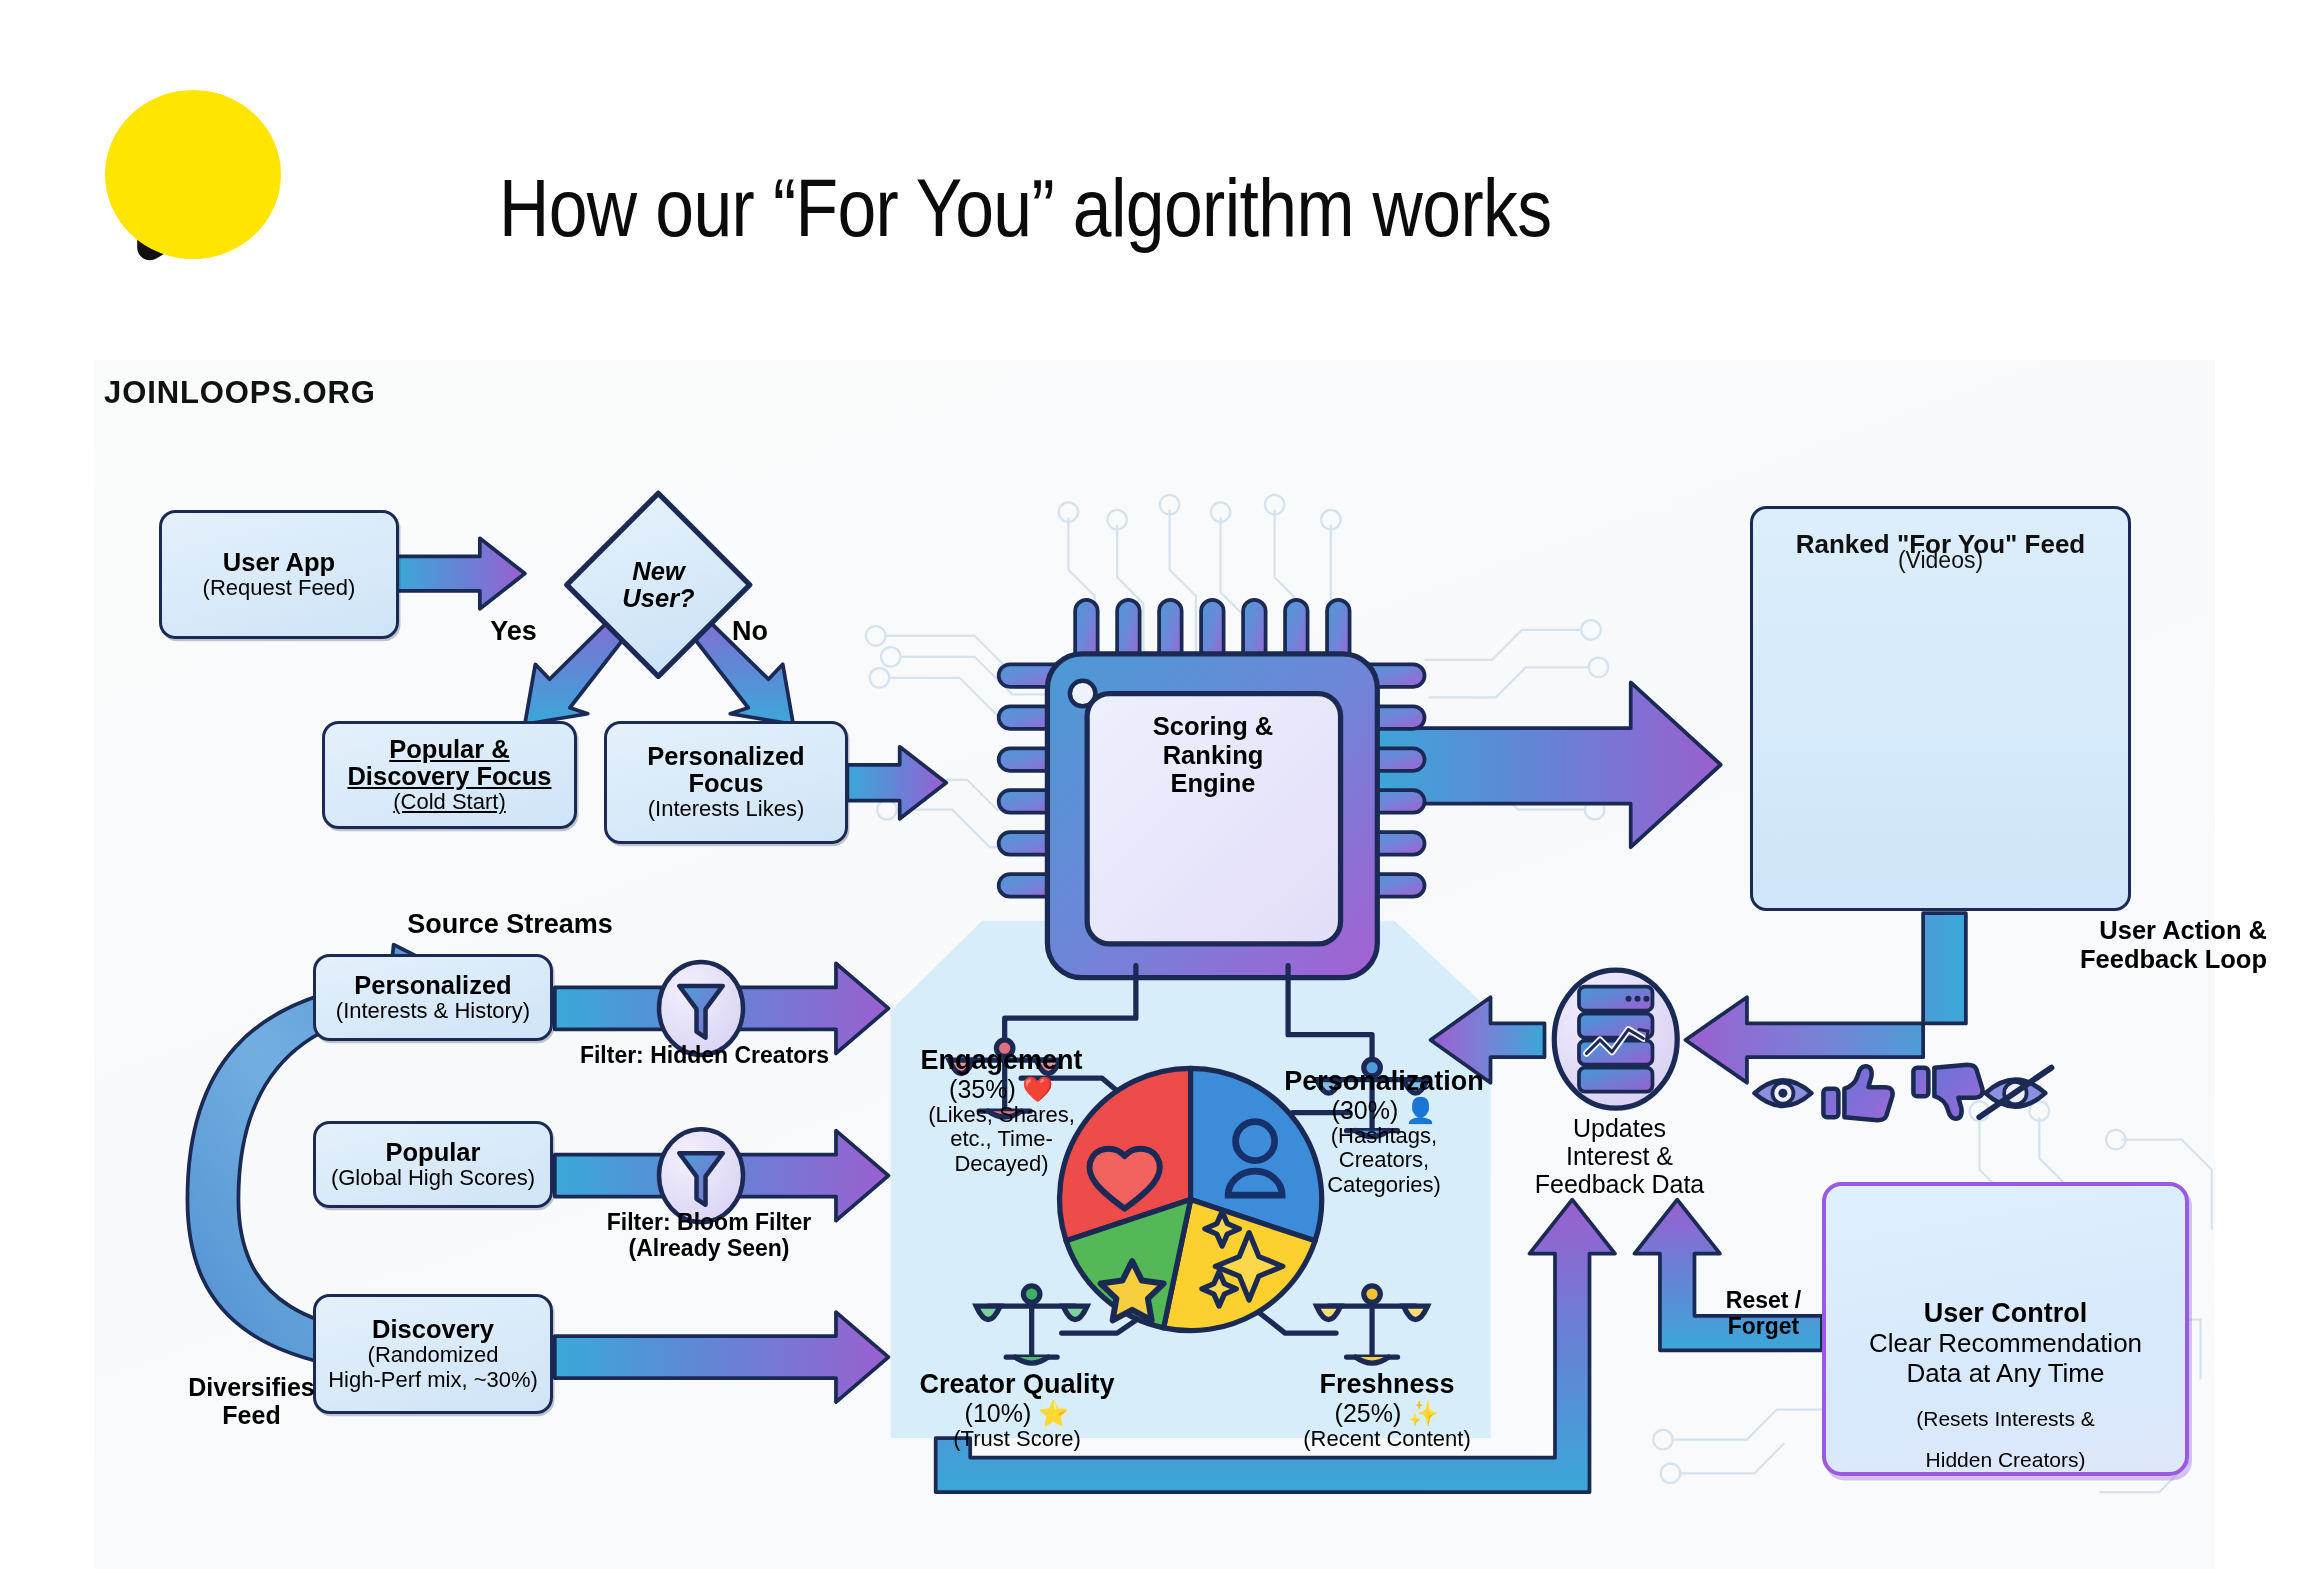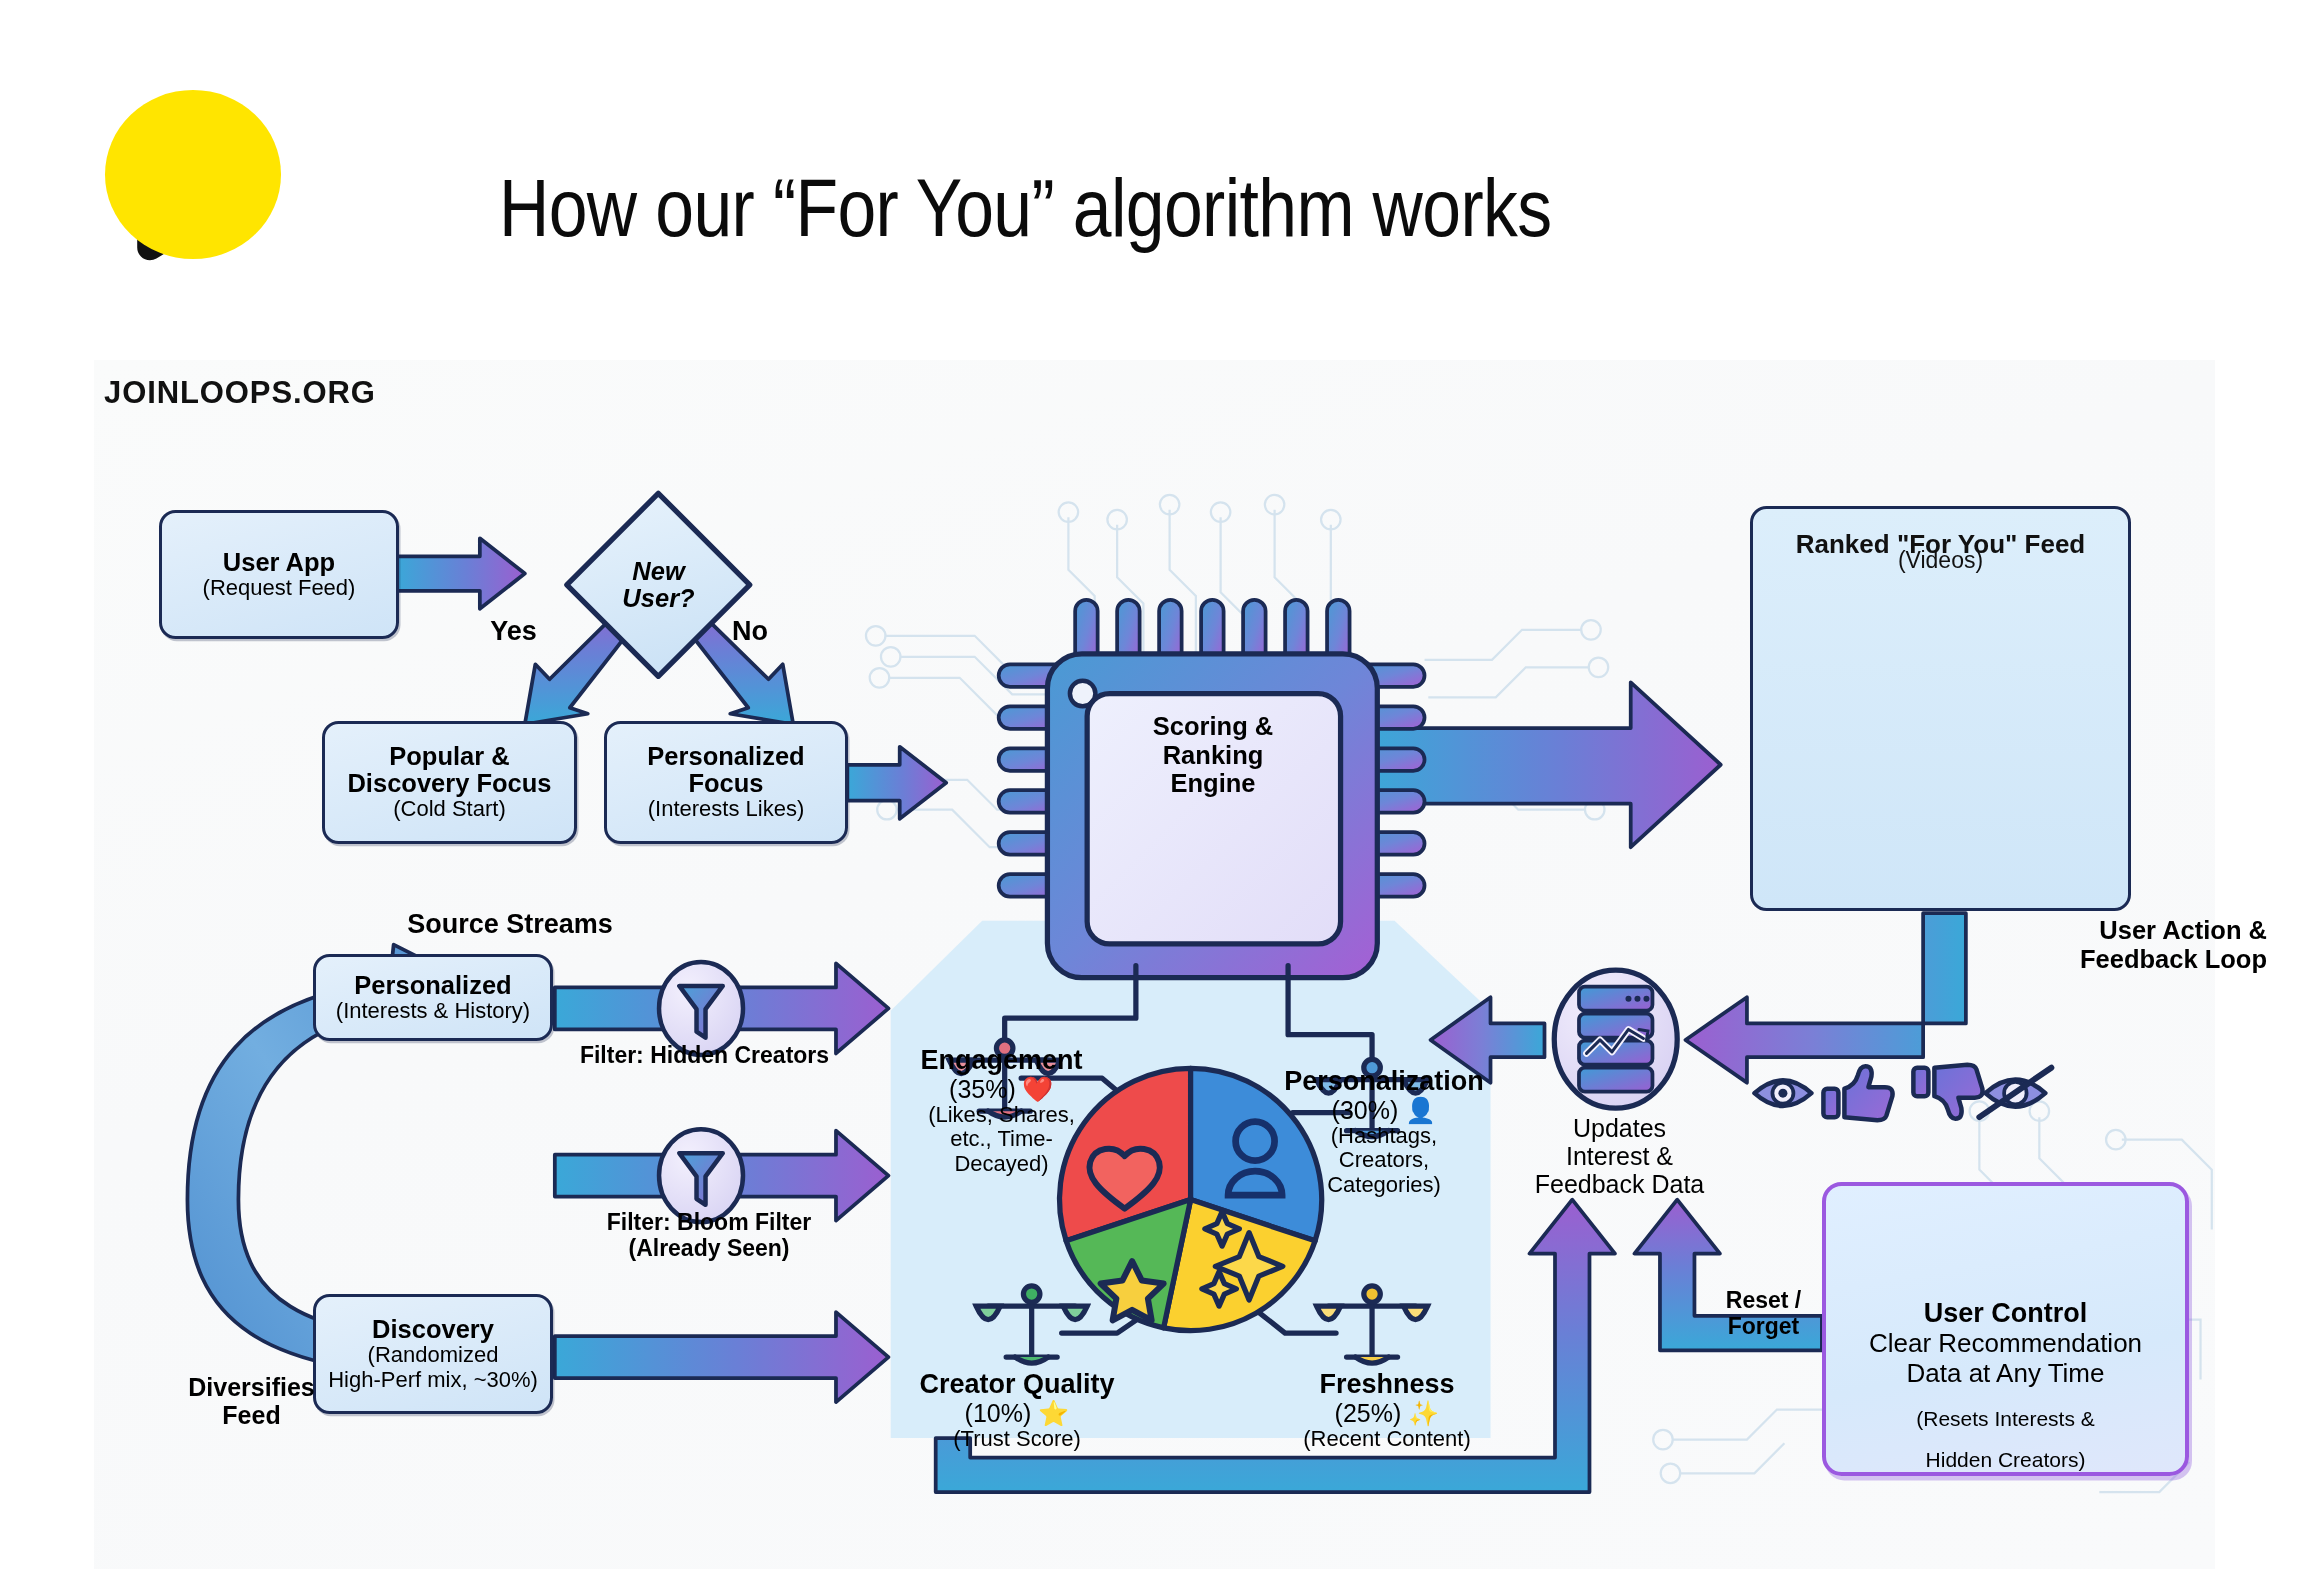--- a/index.html
+++ b/index.html
@@ -495,21 +495,21 @@
   <div class="diamond-wrap" style="left:567px; top:493px; width:183px; height:183px;font-style:italic;">
     <div class="diamond-label">
       <span>New</span>
       <span>User?</span>
     </div>
   </div>
 
   <div class="lbl b s36" style="left:465px; top:616px; width:97px;">Yes</div>
   <div class="lbl b s36" style="left:705px; top:616px; width:90px;">No</div>
 
-  <div class="fbox" style="left:322px; top:721px; width:255px; height:123px;">
+  <div class="fbox" style="left:322px; top:721px; width:255px; height:108px;text-decoration:underline;">
     <div class="t1">Popular &amp;</div>
     <div class="t1">Discovery Focus</div>
     <div class="t2">(Cold Start)</div>
   </div>
 
   <div class="fbox" style="left:604px; top:721px; width:244px; height:123px;">
     <div class="t1">Personalized</div>
     <div class="t1">Focus</div>
     <div class="t2">(Interests Likes)</div>
   </div>
@@ -521,20 +521,24 @@
   </div>
 
   <div class="lbl b s36" style="left:360px; top:909px; width:300px;">Source Streams</div>
 
   <div class="fbox" style="left:313px; top:954px; width:240px; height:87px;">
     <div class="t1">Personalized</div>
     <div class="t2">(Interests &amp; History)</div>
   </div>
   <div class="lbl b s31" style="left:547px; top:1043px; width:315px;">Filter: Hidden Creators</div>
 
+  <div class="fbox" style="left:313px; top:1121px; width:240px; height:87px;">
+    <div class="t1">Popular</div>
+    <div class="t2">(Global High Scores)</div>
+  </div>
   <div class="lbl b s31" style="left:559px; top:1210px; width:300px;">
     <div>Filter: Bloom Filter</div>
     <div>(Already Seen)</div>
   </div>
 
   <div class="fbox" style="left:313px; top:1294px; width:240px; height:120px;">
     <div class="t1">Discovery</div>
     <div class="t2">(Randomized</div>
     <div class="t2">High-Perf mix, ~30%)</div>
   </div>

